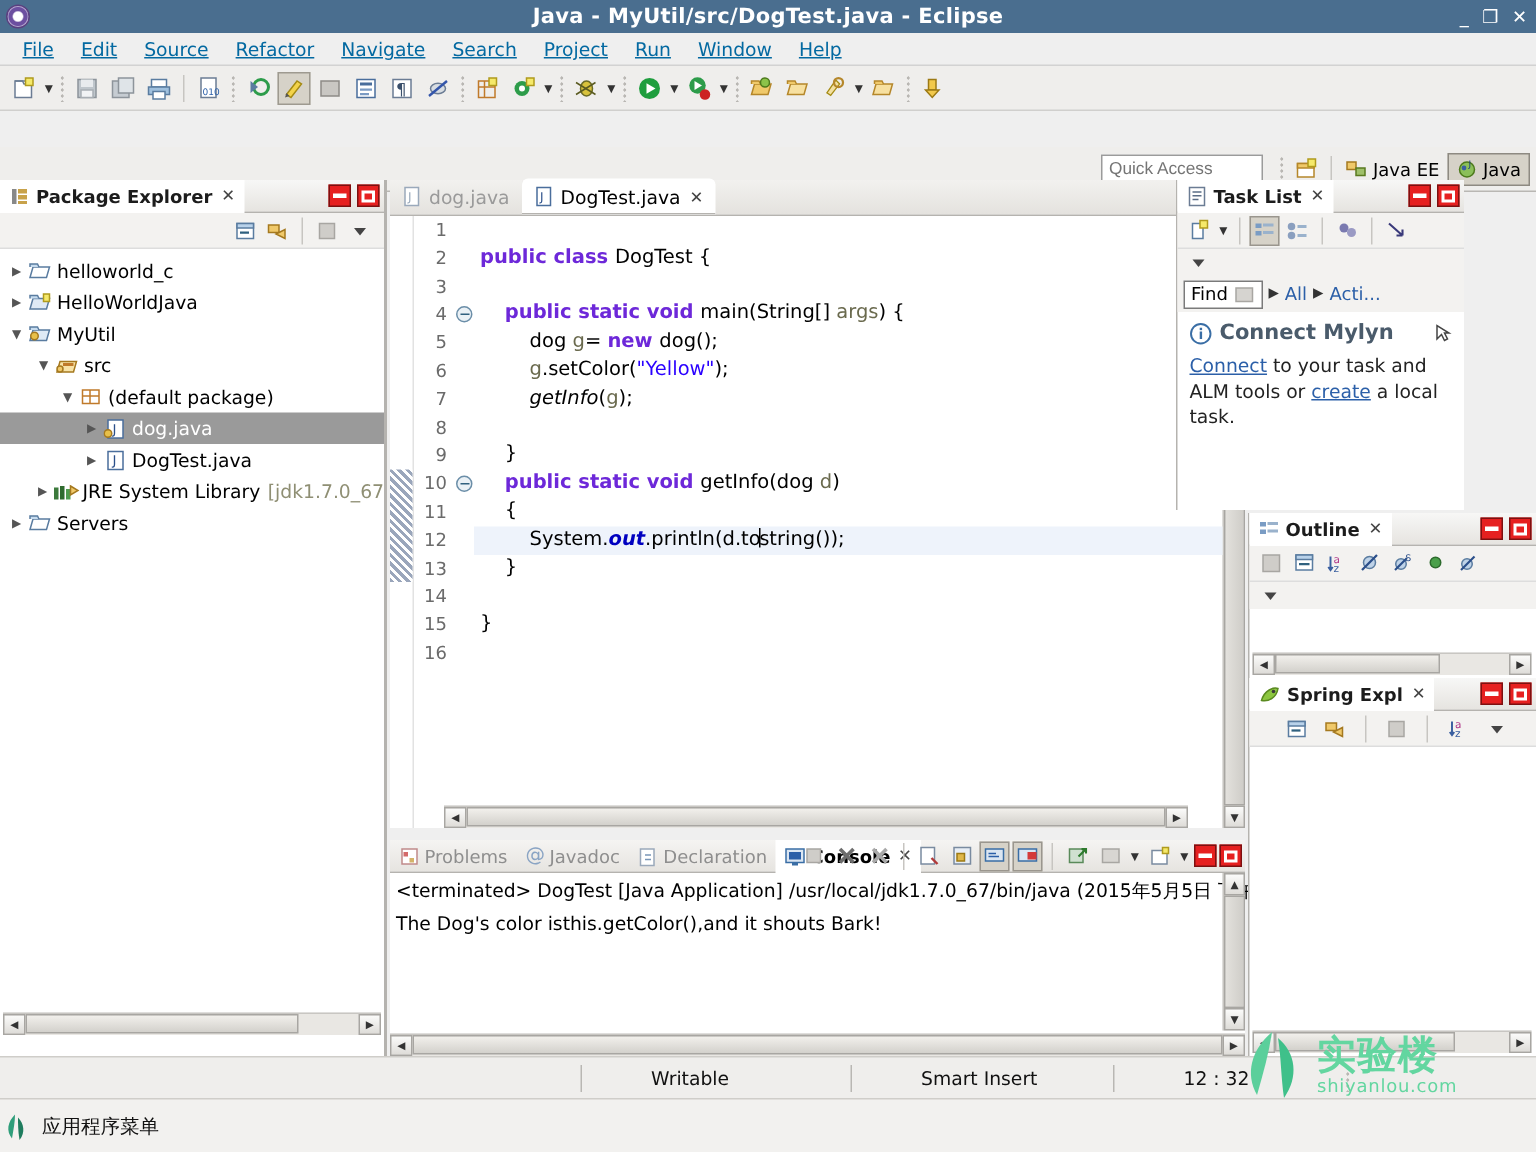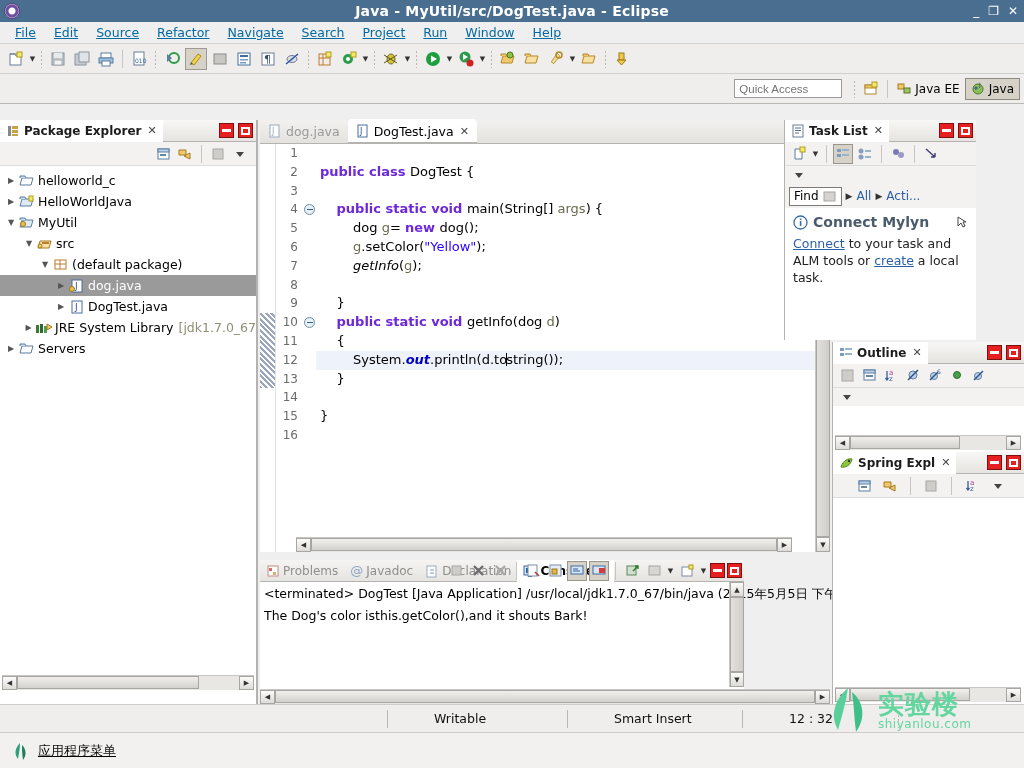--- a/index.html
+++ b/index.html
@@ -63,20 +63,21 @@
   .tsep { width: 1px; height: 18px; background: #c7c5c1; margin: 0 4px; }
   .tdots { width: 3px; height: 18px; margin: 0 3px;
     background-image: radial-gradient(#b9b7b3 40%, transparent 41%);
     background-size: 3px 4px; }
 
   
   .qrow {
     height: 30px; background: #efeeec; display: flex; align-items: center;
     justify-content: flex-end; border-bottom: 1px solid #b9b7b3;
     padding-right: 4px;
+    margin-top: 24px;
   }
   .qaccess {
     width: 108px; height: 19px; background: #fff; border: 1px solid #9b9b9b;
     font-size: 11.5px; color: #8a8a8a; padding: 2px 4px; margin-right: 8px;
   }
   .persp-btn {
     display: flex; align-items: center; gap: 3px; height: 22px;
     padding: 0 5px; font-size: 12px;
   }
   .persp-btn.sel { background: #d6d2c8; border: 1px solid #8e8a82; }
@@ -159,21 +160,21 @@
   .sb-arrow { height: 15px; display: flex; align-items: center; justify-content: center;
     background: linear-gradient(#fbfbfa,#dedcd8); border: 1px solid #a8a6a2; font-size: 7px; color: #333; }
   .vsb-thumb { flex: 1; background: linear-gradient(90deg,#e3e1dd,#cfcdc8); border: 1px solid #a8a6a2; margin: 0; }
   .hsb { height: 15px; background: #f0efed; border-top: 1px solid #c8c6c2; display: flex; }
   .hsb-arrow { width: 15px; display: flex; align-items: center; justify-content: center;
     background: linear-gradient(#fbfbfa,#dedcd8); border: 1px solid #a8a6a2; font-size: 7px; color: #333; }
   .hsb-track { flex: 1; background: #e9e7e3; }
   .hsb-thumb { background: linear-gradient(#f2f0ec,#d3d1cc); border: 1px solid #a8a6a2; height: 13px; }
 
   
-  #console { left: 260px; top: 560px; width: 484px; height: 144px; background: #fff; }
+  #console { left: 260px; top: 560px; width: 570px; height: 144px; background: #fff; }
   .cons-tabs { height: 22px; display: flex; align-items: center;
     background: linear-gradient(#f5f4f2,#e6e4e0); border-bottom: 1px solid #b5b3af; position: relative; }
   .cons-tab { display: flex; align-items: center; gap: 3px; padding: 0 6px; font-size: 12px; color: #8e8e8e; }
   .cons-tab.sel { color: #000; font-weight: bold; background: #fff; height: 22px; }
   .cons-body { background: #fff; padding: 3px 4px; font-size: 12.5px; }
   .cons-line { line-height: 17px; white-space: nowrap; }
 
   
   #tasklist { left: 784px; top: 120px; width: 192px; height: 220px; border-left: 1px solid #b5b3af; }
   #outline { left: 832px; top: 342px; width: 192px; height: 110px; border-left: 1px solid #b5b3af; }
@@ -192,21 +193,21 @@
 
   
   #status { position: absolute; left: 0; top: 704px; width: 1024px; height: 28px;
     background: #efeeec; border-top: 1px solid #cfcdc9; display: flex; align-items: center; gap: 32px; }
   .st-sep { width: 1px; height: 18px; background: #b9b7b3; margin: 0 0; }
   .st-cell { padding: 0 14px; font-size: 12.5px; color: #111; }
 
   
   #taskbar { position: absolute; left: 0; top: 732px; width: 1024px; height: 36px;
     background: #f2f1ef; border-top: 1px solid #cfcdc9; display: flex; align-items: center;
-    padding-left: 10px; gap: 8px; text-decoration: underline; }
+    gap: 8px; }
   .tb-app-label { font-size: 13px; color: #111; }
 
   
   #watermark { position: absolute; left: 826px; top: 686px; display: flex;
     align-items: center; gap: 6px; pointer-events: none; z-index: 5; }
   .wm-cn { color: #63d6a0; font-size: 26px; font-weight: bold; letter-spacing: 1px;
     font-family: "DejaVu Sans", "Liberation Sans", sans-serif; line-height: 1; }
   .wm-en { color: #63d6a0; font-size: 12px; letter-spacing: .5px; text-align: center; }
 </style>
 </head>

